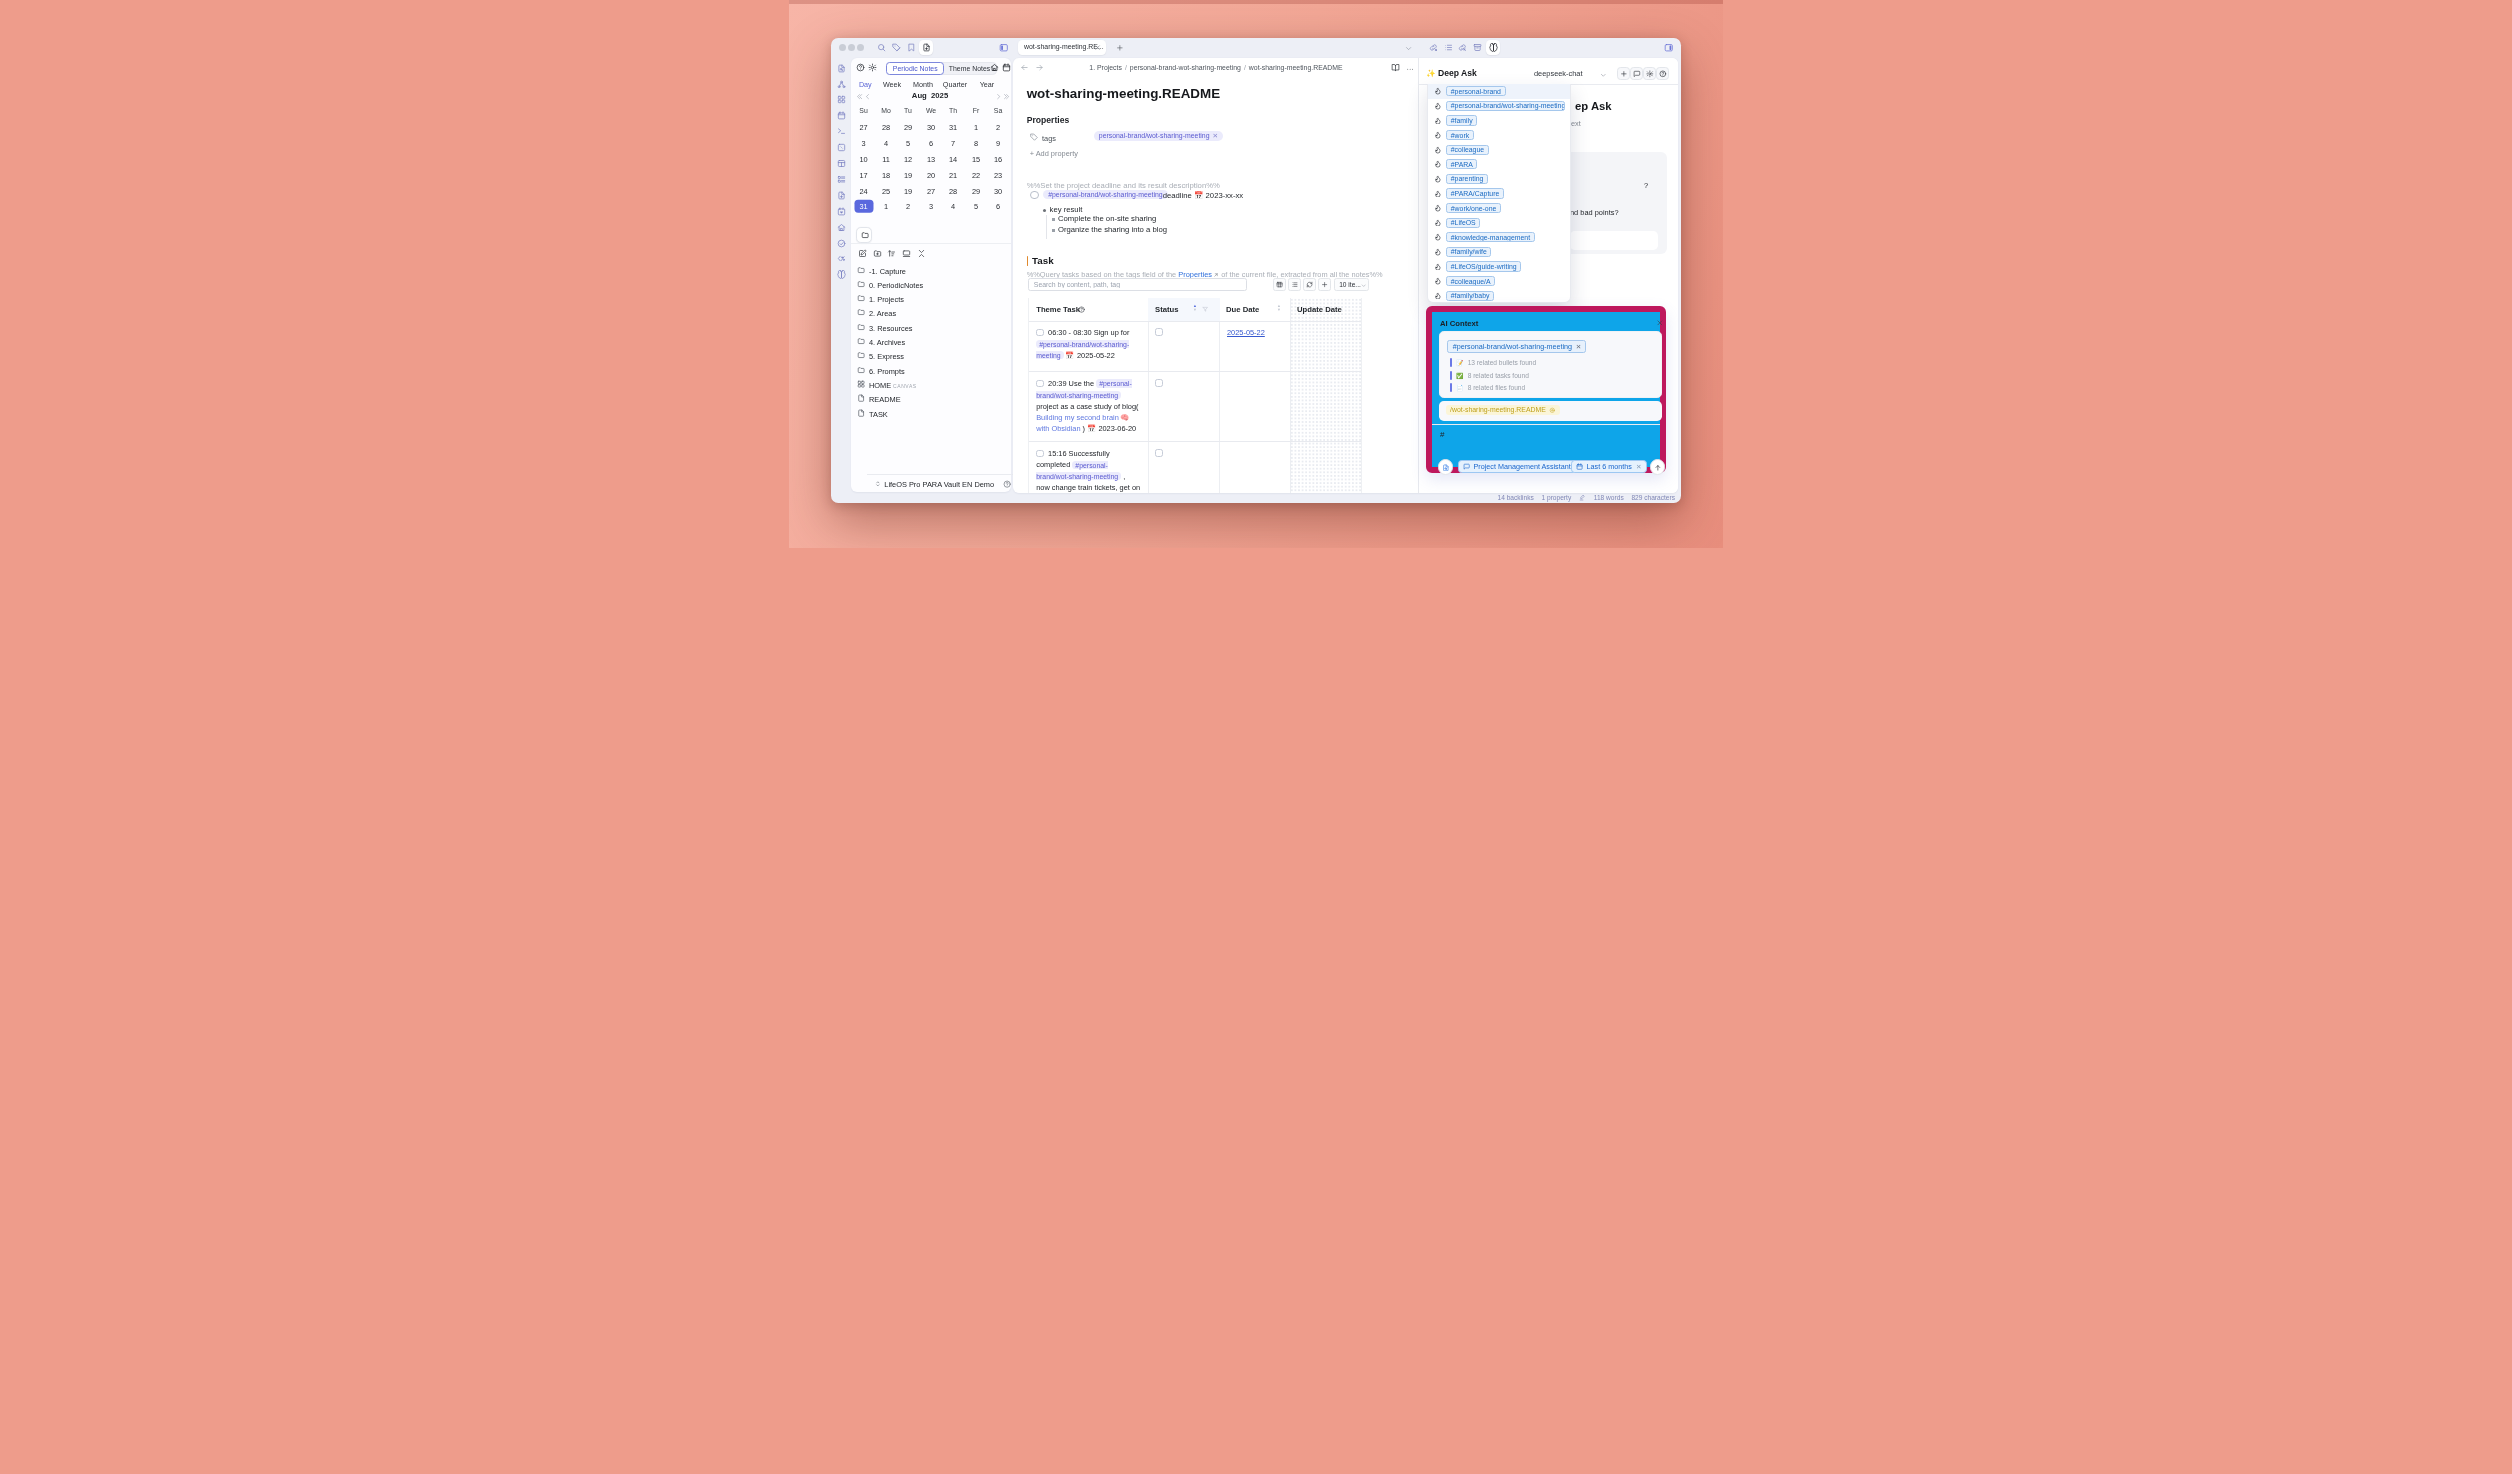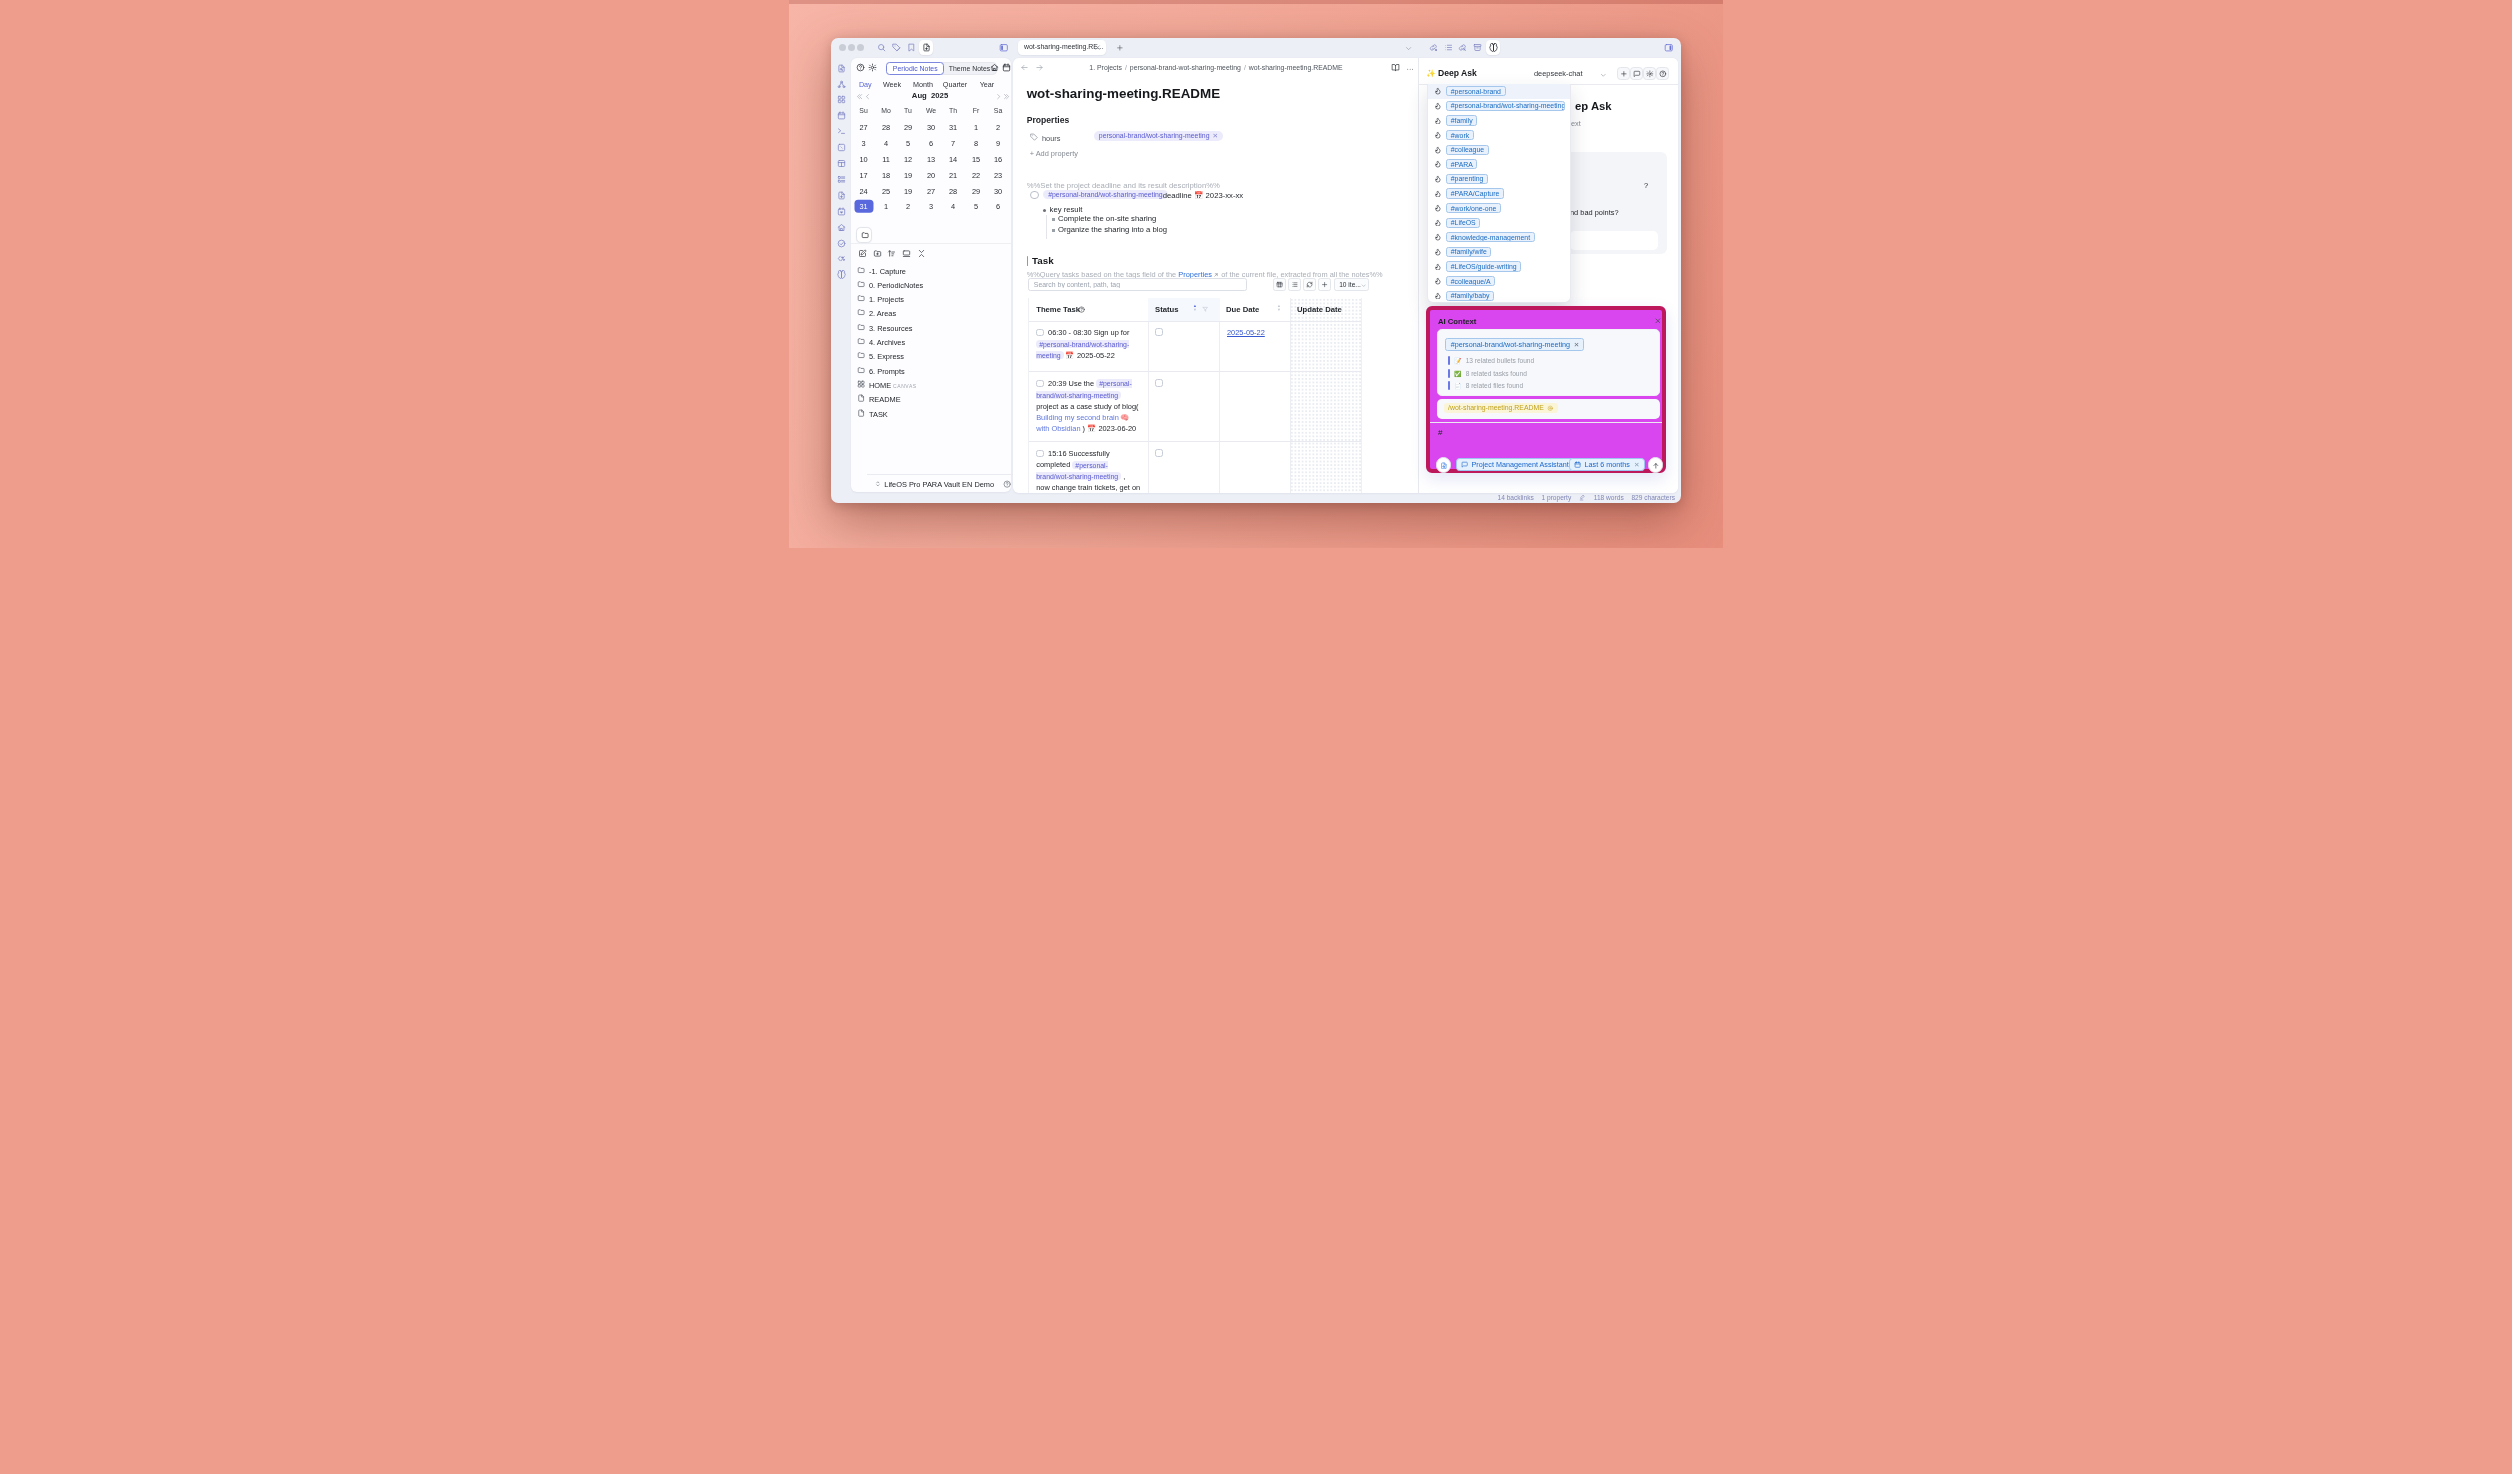--- a/index.html
+++ b/index.html
@@ -138,21 +138,21 @@
 #frag-box{position:absolute;left:151px;top:173px;width:88px;height:19px;background:#fff;border-radius:4.8px}
 
 #dd{position:absolute;left:7.7px;top:26px;width:144px;height:219px;background:#fff;border:0.6px solid #e8eaef;border-top:none;
   border-radius:0 0 6px 6px;box-shadow:0 9.5px 20px rgba(35,45,80,.16);overflow:hidden}
 .tagrow{height:14.6px;display:flex;align-items:center;padding-left:6px;gap:4.8px}
 .tagrow.sel{background:#eef3fb}
 .tagrow .inic{width:7.7px;height:7.7px;color:#2b2f36;flex:none}
 .bluepill{display:inline-block;border:0.6px solid #a5c7ec;background:#e9f2fc;color:#1a6ac2;border-radius:2.4px;
   padding:0.6px 3.6px;font-size:6.9px;white-space:nowrap;max-width:119px;overflow:hidden}
 
-#ctx{position:absolute;left:6.6px;top:248px;width:240px;height:167px;background:#d946ef;border:4px solid #be185d;border-radius:6px;
+#ctx{position:absolute;left:6.6px;top:248px;width:240px;height:167px;background:#0ea5e9;border:6px solid #be185d;border-radius:6px;
   box-shadow:0 6px 15.5px rgba(90,100,200,.16)}
 #ctx-title{position:absolute;left:8.3px;top:6.6px;font-size:7.7px;font-weight:bold;color:#1d2025}
 #ctx-x{left:224px;top:6.6px;width:7.7px;height:7.7px;color:#3c4046}
 #ctx-box1{position:absolute;left:7.7px;top:19px;width:223px;height:67px;background:#f7f8fb;border:0.6px solid #f0f2f5;border-radius:4.8px}
 #ctx-pill{position:absolute;left:7.2px;top:8.3px;display:inline-flex;align-items:center;border:0.6px solid #a5c7ec;background:#e7f1fc;
   color:#1a6ac2;border-radius:2.4px;padding:0.9px 4.2px;font-size:7.2px;white-space:nowrap}
 #ctx-pill .x{margin-left:3.6px;color:#6b7280;font-size:6.6px}
 .stat{position:absolute;left:10px;height:9.5px;display:flex;align-items:center}
 .stat .bar{width:1.5px;height:9px;background:#6b79e6;border-radius:1.2px;margin-right:4.8px}
 .stat .em{font-size:6px;margin-right:3.6px}
@@ -704,21 +704,21 @@
         </span>
 
       <div id="ntitle">wot-sharing-meeting.README</div>
       <div id="props-h">Properties</div>
       <span class="ic s14" id="prop-tagic">
           <svg viewBox="0 0 24 24" fill="none" stroke="currentColor" stroke-width="2" stroke-linecap="round" stroke-linejoin="round">
             <path d="M3 3h8l10 10-8 8L3 11z"></path>
             <circle cx="8" cy="8" r="1.3" fill="currentColor" stroke="none"></circle>
           </svg>
         </span>
-      <span id="prop-key">hours</span>
+      <span id="prop-key">tags</span>
       <span class="pillp" id="prop-pill">
           <span>personal-brand/wot-sharing-meeting</span>
           <span class="x">✕</span>
         </span>
       <div id="addprop">+ <span>Add property</span></div>
 
       <div id="comment1">%%Set the project deadline and its result description%%</div>
       <div id="taskline">
         <span class="circ"></span>
         <span class="pillp">#personal-brand/wot-sharing-meeting</span>

